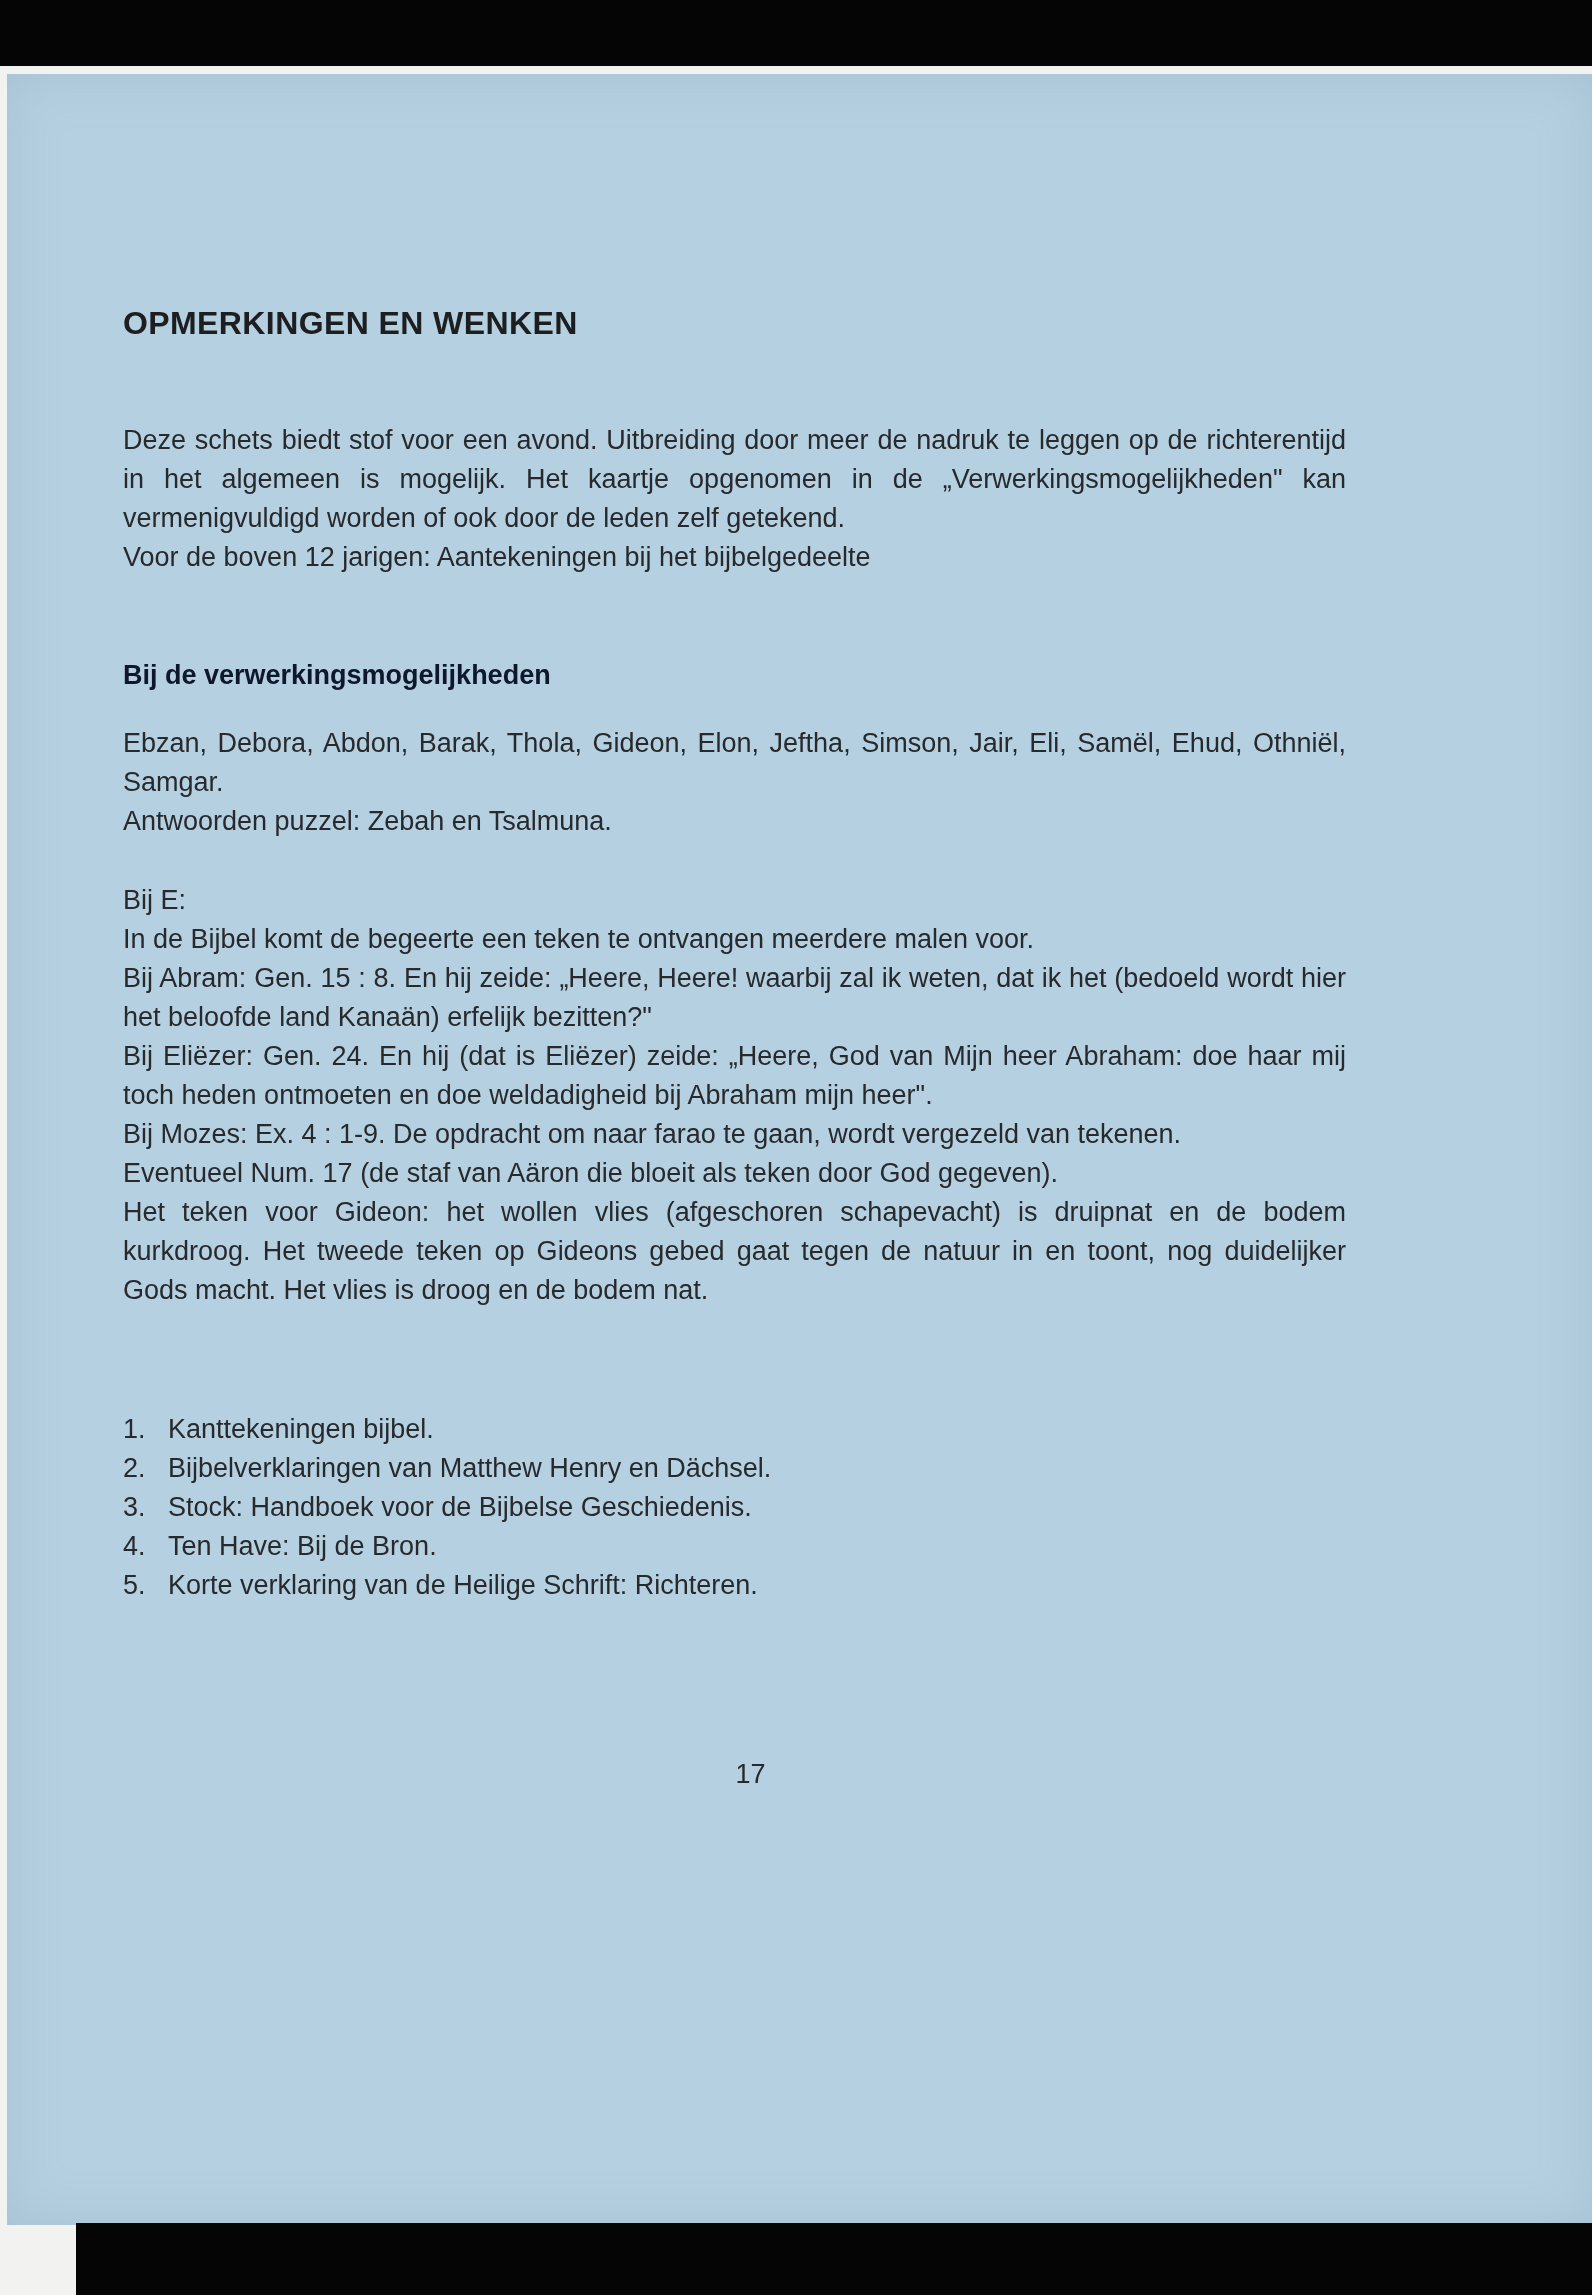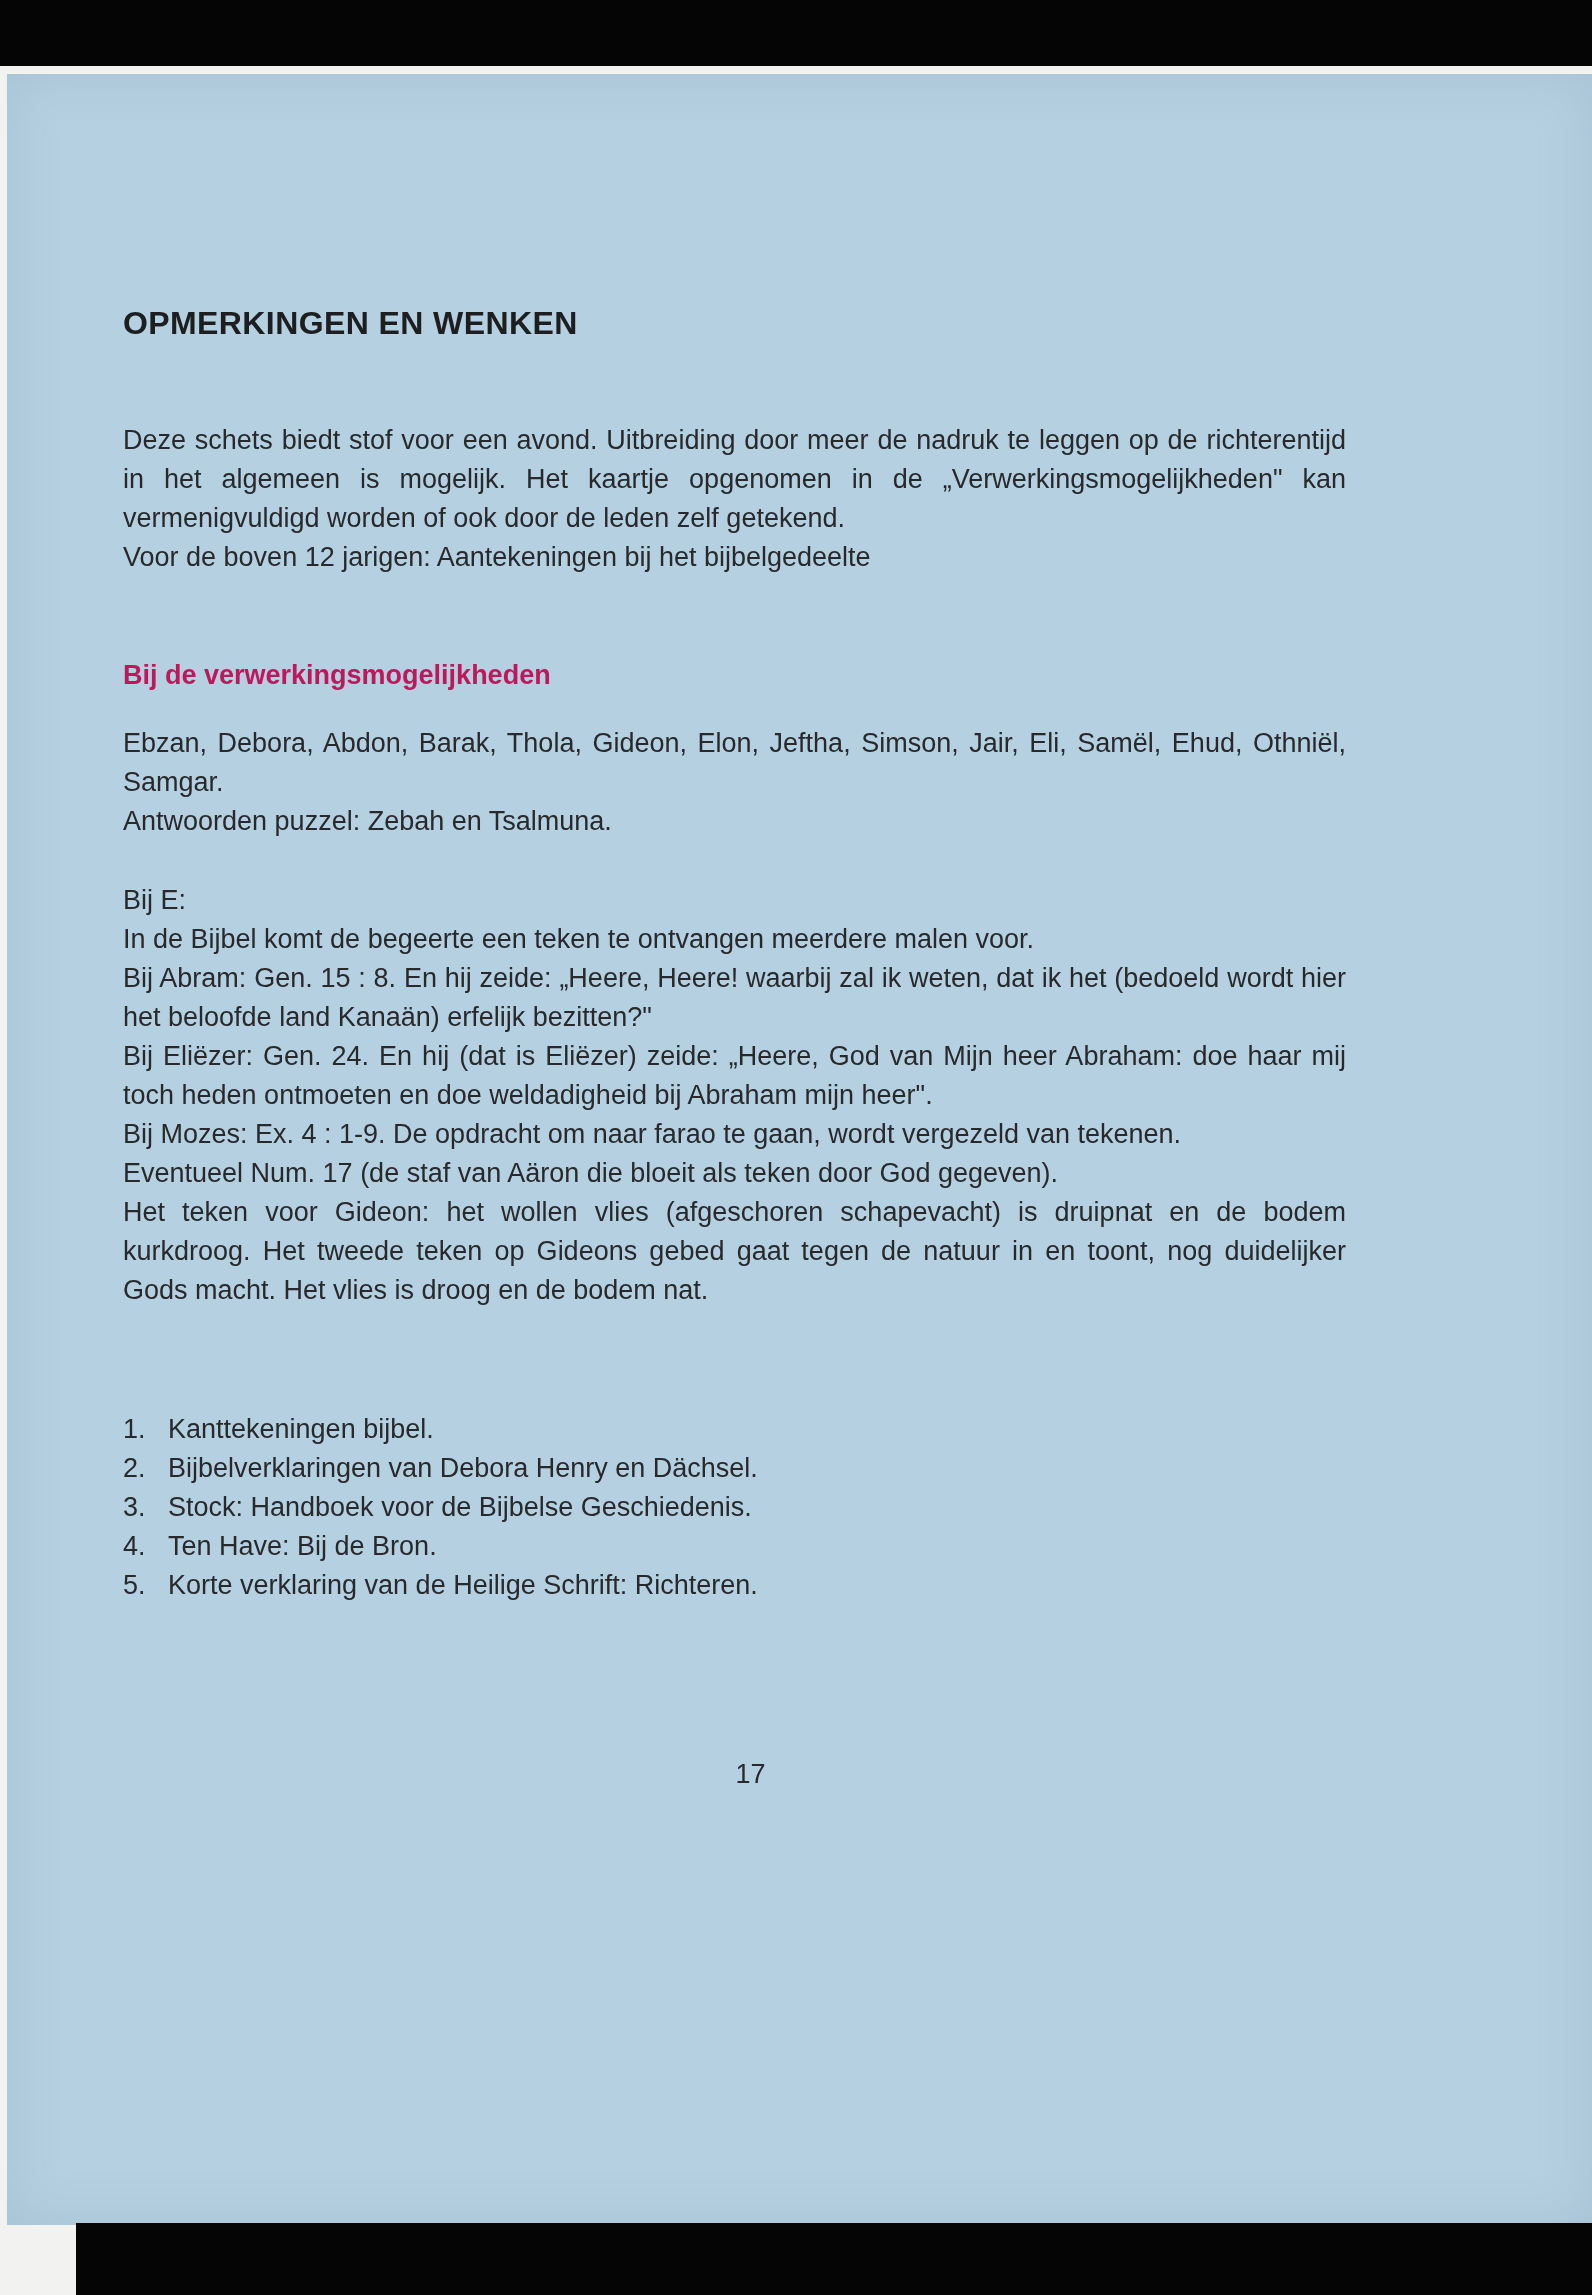--- a/index.html
+++ b/index.html
@@ -44,21 +44,21 @@
     font-size: 27px;
     line-height: 39px;
     text-align: justify;
     color: #27292c;
   }
   .para.no-justify { text-align: left; }
   .intro-block { margin-bottom: 83px; }
   .section-heading {
     font-size: 27px;
     font-weight: bold;
-    color: #be185d;
+    color: #0f172a;
     margin-bottom: 33px;
   }
   .answers-block { margin-bottom: 40px; }
   .bije-block { margin-bottom: 100px; }
   .lit-heading { margin-bottom: 48px; }
   .lit-list { margin-bottom: 154px; }
   .lit-item {
     display: flex;
     font-size: 27px;
     line-height: 39px;
@@ -107,21 +107,21 @@
     </div>
 
 
     <div class="lit-list">
       <div class="lit-item">
         <span class="lit-num">1.</span>
         <span>Kanttekeningen bijbel.</span>
       </div>
       <div class="lit-item">
         <span class="lit-num">2.</span>
-        <span>Bijbelverklaringen van Debora Henry en Dächsel.</span>
+        <span>Bijbelverklaringen van Matthew Henry en Dächsel.</span>
       </div>
       <div class="lit-item">
         <span class="lit-num">3.</span>
         <span>Stock: Handboek voor de Bijbelse Geschiedenis.</span>
       </div>
       <div class="lit-item">
         <span class="lit-num">4.</span>
         <span>Ten Have: Bij de Bron.</span>
       </div>
       <div class="lit-item">

